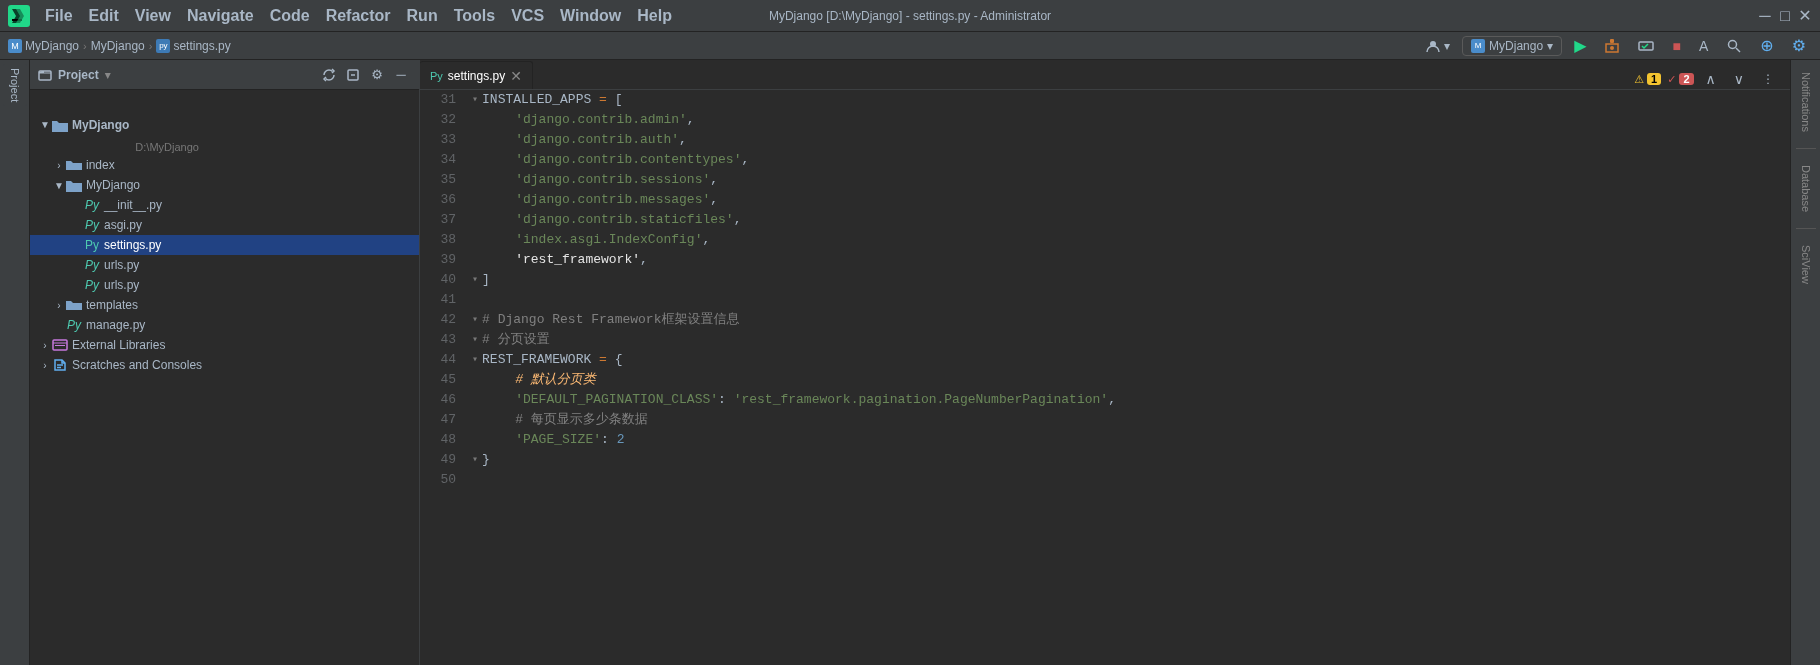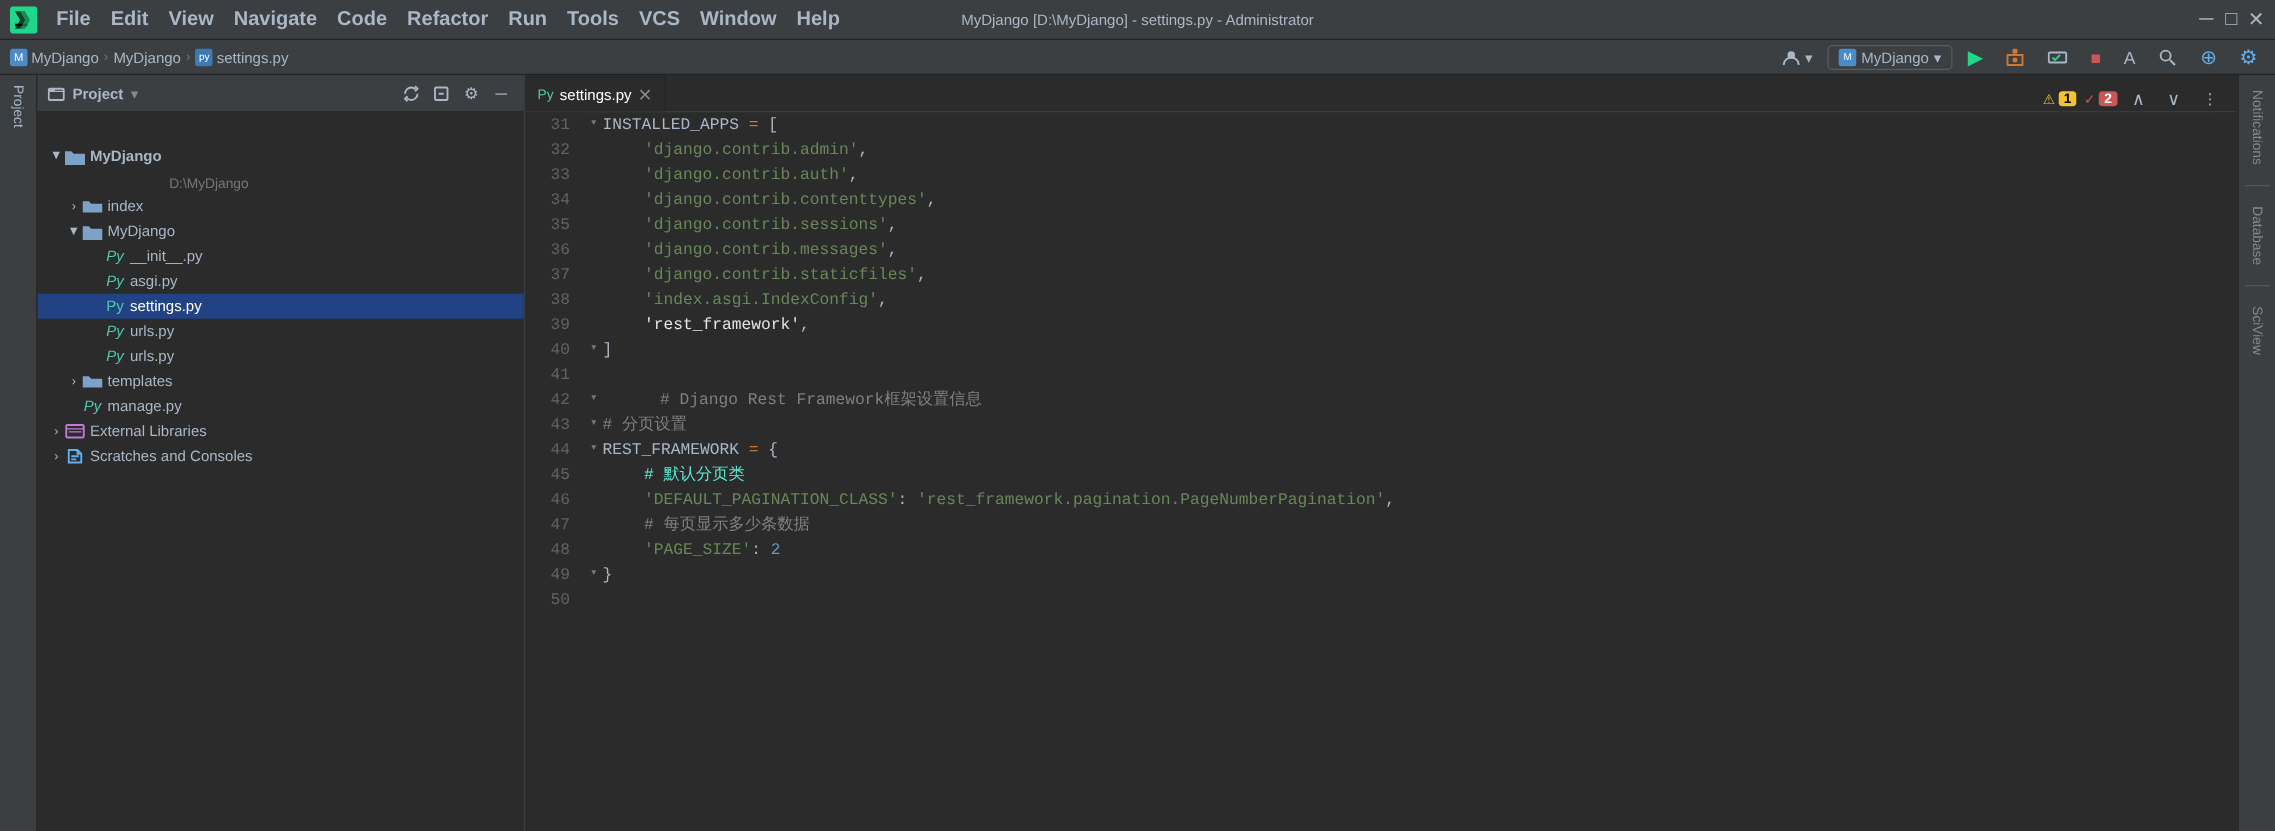--- a/index.html
+++ b/index.html
@@ -679,24 +679,24 @@
           <div class="code-line"><span style="width: 12px; display: inline-block;"></span><span style="color: rgb(106, 135, 89);">    'django.contrib.admin'</span><span style="color: rgb(169, 183, 198);">,</span></div>
           <div class="code-line"><span style="width: 12px; display: inline-block;"></span><span style="color: rgb(106, 135, 89);">    'django.contrib.auth'</span><span style="color: rgb(169, 183, 198);">,</span></div>
           <div class="code-line"><span style="width: 12px; display: inline-block;"></span><span style="color: rgb(106, 135, 89);">    'django.contrib.contenttypes'</span><span style="color: rgb(169, 183, 198);">,</span></div>
           <div class="code-line"><span style="width: 12px; display: inline-block;"></span><span style="color: rgb(106, 135, 89);">    'django.contrib.sessions'</span><span style="color: rgb(169, 183, 198);">,</span></div>
           <div class="code-line"><span style="width: 12px; display: inline-block;"></span><span style="color: rgb(106, 135, 89);">    'django.contrib.messages'</span><span style="color: rgb(169, 183, 198);">,</span></div>
           <div class="code-line"><span style="width: 12px; display: inline-block;"></span><span style="color: rgb(106, 135, 89);">    'django.contrib.staticfiles'</span><span style="color: rgb(169, 183, 198);">,</span></div>
           <div class="code-line"><span style="width: 12px; display: inline-block;"></span><span style="color: rgb(106, 135, 89);">    'index.asgi.IndexConfig'</span><span style="color: rgb(169, 183, 198);">,</span></div>
           <div class="code-line"><span style="width: 12px; display: inline-block;"></span><span style="color: #e5e5e5;">    'rest_framework'</span><span style="color: rgb(169, 183, 198);">,</span></div>
           <div class="code-line"><span class="func-collapse">▾</span><span style="color: rgb(169, 183, 198);">]</span></div>
           <div class="code-line"><span style="width: 12px; display: inline-block;"></span></div>
-          <div class="code-line"><span class="func-collapse">▾</span><span style="color: rgb(128, 128, 128); margin-left: 46px;"># Django Rest Framework框架设置信息</span></div>
+          <div class="code-line"><span class="func-collapse">▾</span><span style="color: rgb(128, 128, 128);"># Django Rest Framework框架设置信息</span></div>
           <div class="code-line"><span class="func-collapse">▾</span><span style="color: rgb(128, 128, 128);"># 分页设置</span></div>
           <div class="code-line"><span class="func-collapse">▾</span><span style="color: rgb(169, 183, 198);">REST_FRAMEWORK</span><span style="color: rgb(204, 120, 50);"> = </span><span style="color: rgb(169, 183, 198);">{</span></div>
-          <div class="code-line"><span style="width: 12px; display: inline-block;"></span><span style="color: #5eead4;">    # 默认分页类</span></div>
+          <div class="code-line"><span style="width: 12px; display: inline-block;"></span><span style="color: #fdba74; font-style: italic;">    # 默认分页类</span></div>
           <div class="code-line"><span style="width: 12px; display: inline-block;"></span><span style="color: rgb(106, 135, 89);">    'DEFAULT_PAGINATION_CLASS'</span><span style="color: rgb(169, 183, 198);">: </span><span style="color: rgb(106, 135, 89);">'rest_framework.pagination.PageNumberPagination'</span><span style="color: rgb(169, 183, 198);">,</span></div>
           <div class="code-line"><span style="width: 12px; display: inline-block;"></span><span style="color: rgb(128, 128, 128);">    # 每页显示多少条数据</span></div>
           <div class="code-line"><span style="width: 12px; display: inline-block;"></span><span style="color: rgb(106, 135, 89);">    'PAGE_SIZE'</span><span style="color: rgb(169, 183, 198);">: </span><span style="color: rgb(104, 151, 187);">2</span></div>
           <div class="code-line"><span class="func-collapse">▾</span><span style="color: rgb(169, 183, 198);">}</span></div>
           <div class="code-line"><span style="width: 12px; display: inline-block;"></span></div>
         </div>
       <div class="right-gutter"></div>
     </div>
 
   </div>

